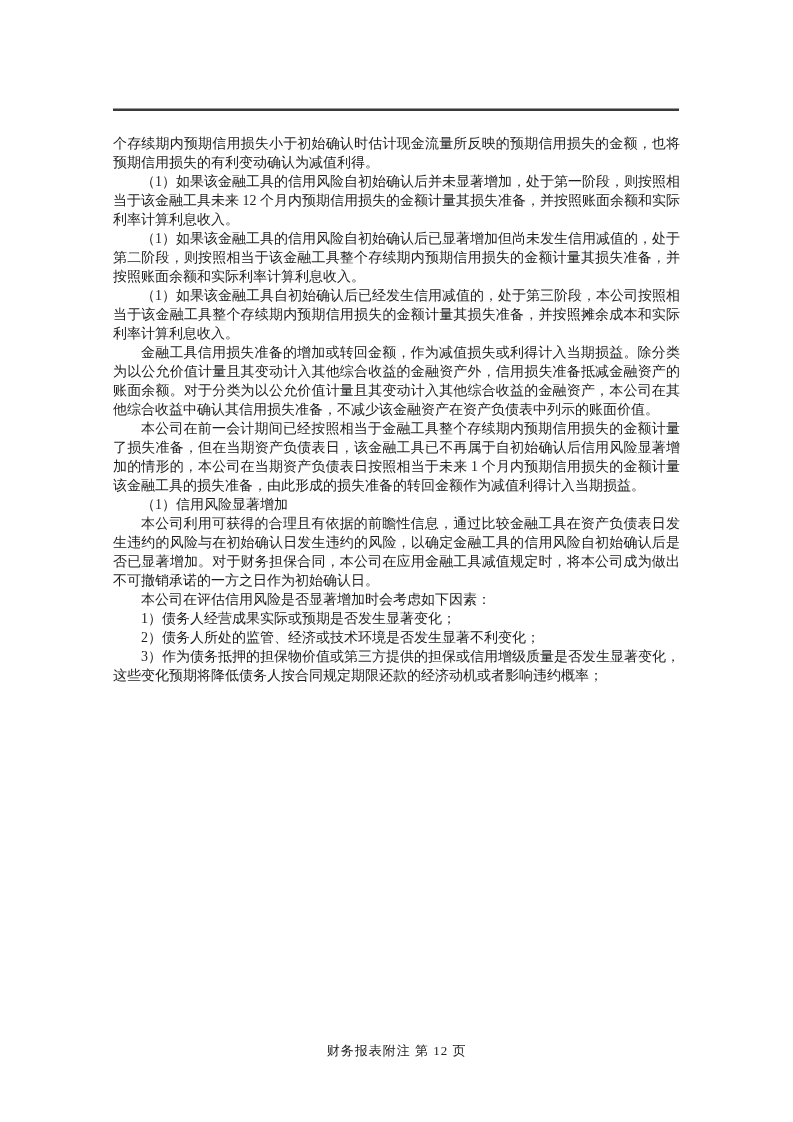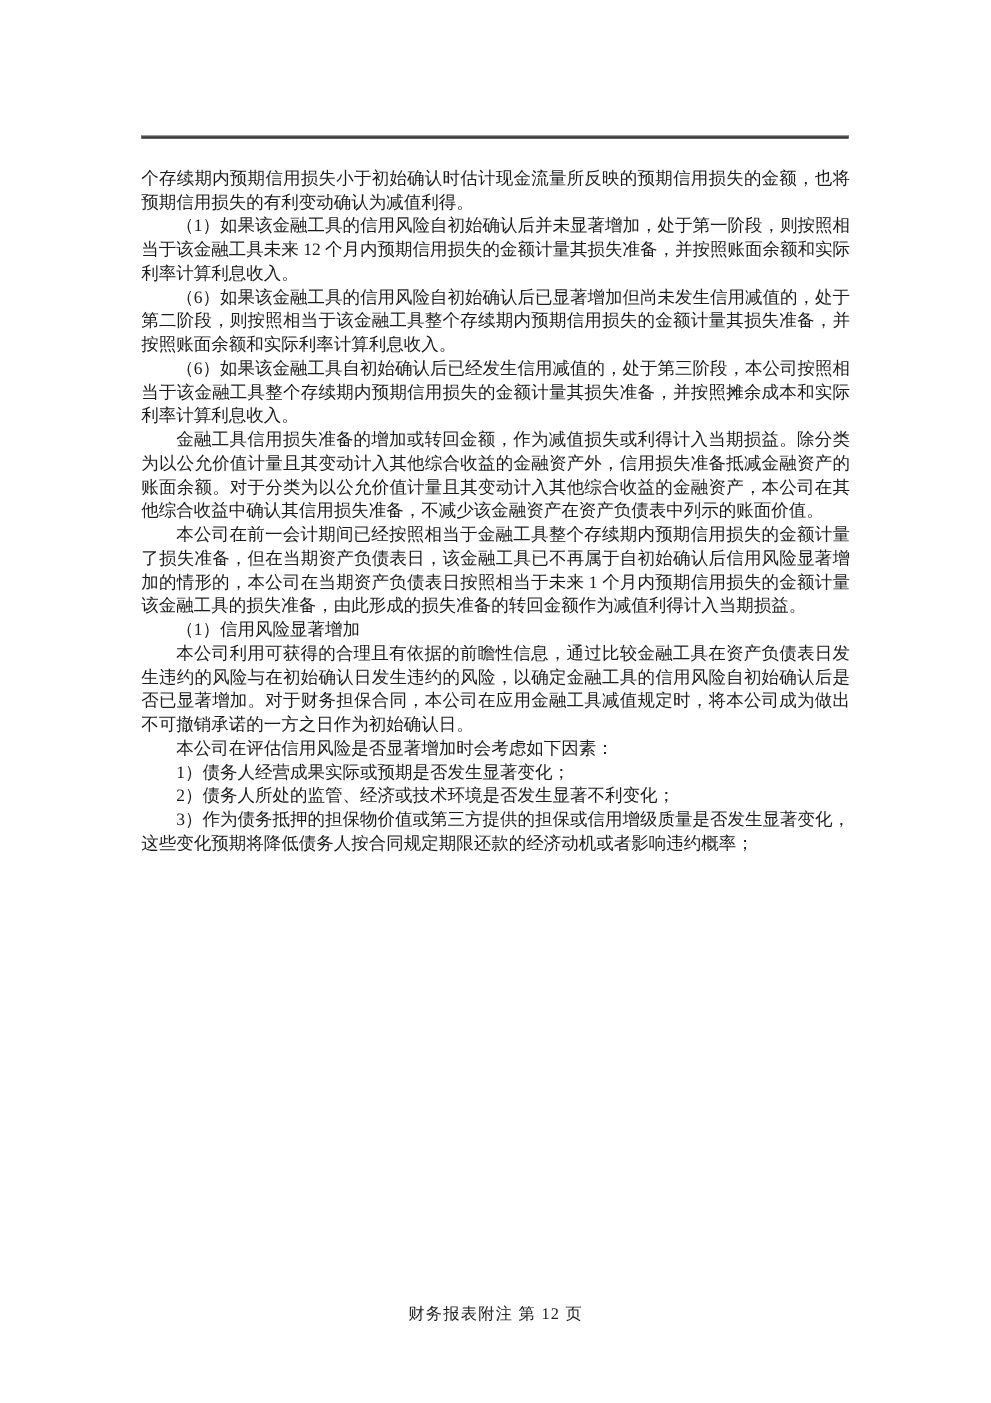--- a/index.html
+++ b/index.html
@@ -74,22 +74,22 @@
 <body>
 
 <div class="page">
 
 
   <div class="header-divider"></div>
 
   <div class="document-body">
     <p class="noindent">个存续期内预期信用损失小于初始确认时估计现金流量所反映的预期信用损失的金额，也将预期信用损失的有利变动确认为减值利得。</p>
     <p>（1）如果该金融工具的信用风险自初始确认后并未显著增加，处于第一阶段，则按照相当于该金融工具未来 12 个月内预期信用损失的金额计量其损失准备，并按照账面余额和实际利率计算利息收入。</p>
-    <p>（6）如果该金融工具的信用风险自初始确认后已显著增加但尚未发生信用减值的，处于第二阶段，则按照相当于该金融工具整个存续期内预期信用损失的金额计量其损失准备，并按照账面余额和实际利率计算利息收入。</p>
-    <p>（6）如果该金融工具自初始确认后已经发生信用减值的，处于第三阶段，本公司按照相当于该金融工具整个存续期内预期信用损失的金额计量其损失准备，并按照摊余成本和实际利率计算利息收入。</p>
+    <p>（1）如果该金融工具的信用风险自初始确认后已显著增加但尚未发生信用减值的，处于第二阶段，则按照相当于该金融工具整个存续期内预期信用损失的金额计量其损失准备，并按照账面余额和实际利率计算利息收入。</p>
+    <p>（1）如果该金融工具自初始确认后已经发生信用减值的，处于第三阶段，本公司按照相当于该金融工具整个存续期内预期信用损失的金额计量其损失准备，并按照摊余成本和实际利率计算利息收入。</p>
     <p>金融工具信用损失准备的增加或转回金额，作为减值损失或利得计入当期损益。除分类为以公允价值计量且其变动计入其他综合收益的金融资产外，信用损失准备抵减金融资产的账面余额。对于分类为以公允价值计量且其变动计入其他综合收益的金融资产，本公司在其他综合收益中确认其信用损失准备，不减少该金融资产在资产负债表中列示的账面价值。</p>
     <p>本公司在前一会计期间已经按照相当于金融工具整个存续期内预期信用损失的金额计量了损失准备，但在当期资产负债表日，该金融工具已不再属于自初始确认后信用风险显著增加的情形的，本公司在当期资产负债表日按照相当于未来 1 个月内预期信用损失的金额计量该金融工具的损失准备，由此形成的损失准备的转回金额作为减值利得计入当期损益。</p>
     <p>（1）信用风险显著增加</p>
     <p>本公司利用可获得的合理且有依据的前瞻性信息，通过比较金融工具在资产负债表日发生违约的风险与在初始确认日发生违约的风险，以确定金融工具的信用风险自初始确认后是否已显著增加。对于财务担保合同，本公司在应用金融工具减值规定时，将本公司成为做出不可撤销承诺的一方之日作为初始确认日。</p>
     <p>本公司在评估信用风险是否显著增加时会考虑如下因素：</p>
     <p>1）债务人经营成果实际或预期是否发生显著变化；</p>
     <p>2）债务人所处的监管、经济或技术环境是否发生显著不利变化；</p>
     <p>3）作为债务抵押的担保物价值或第三方提供的担保或信用增级质量是否发生显著变化，这些变化预期将降低债务人按合同规定期限还款的经济动机或者影响违约概率；</p>
   </div>
 

